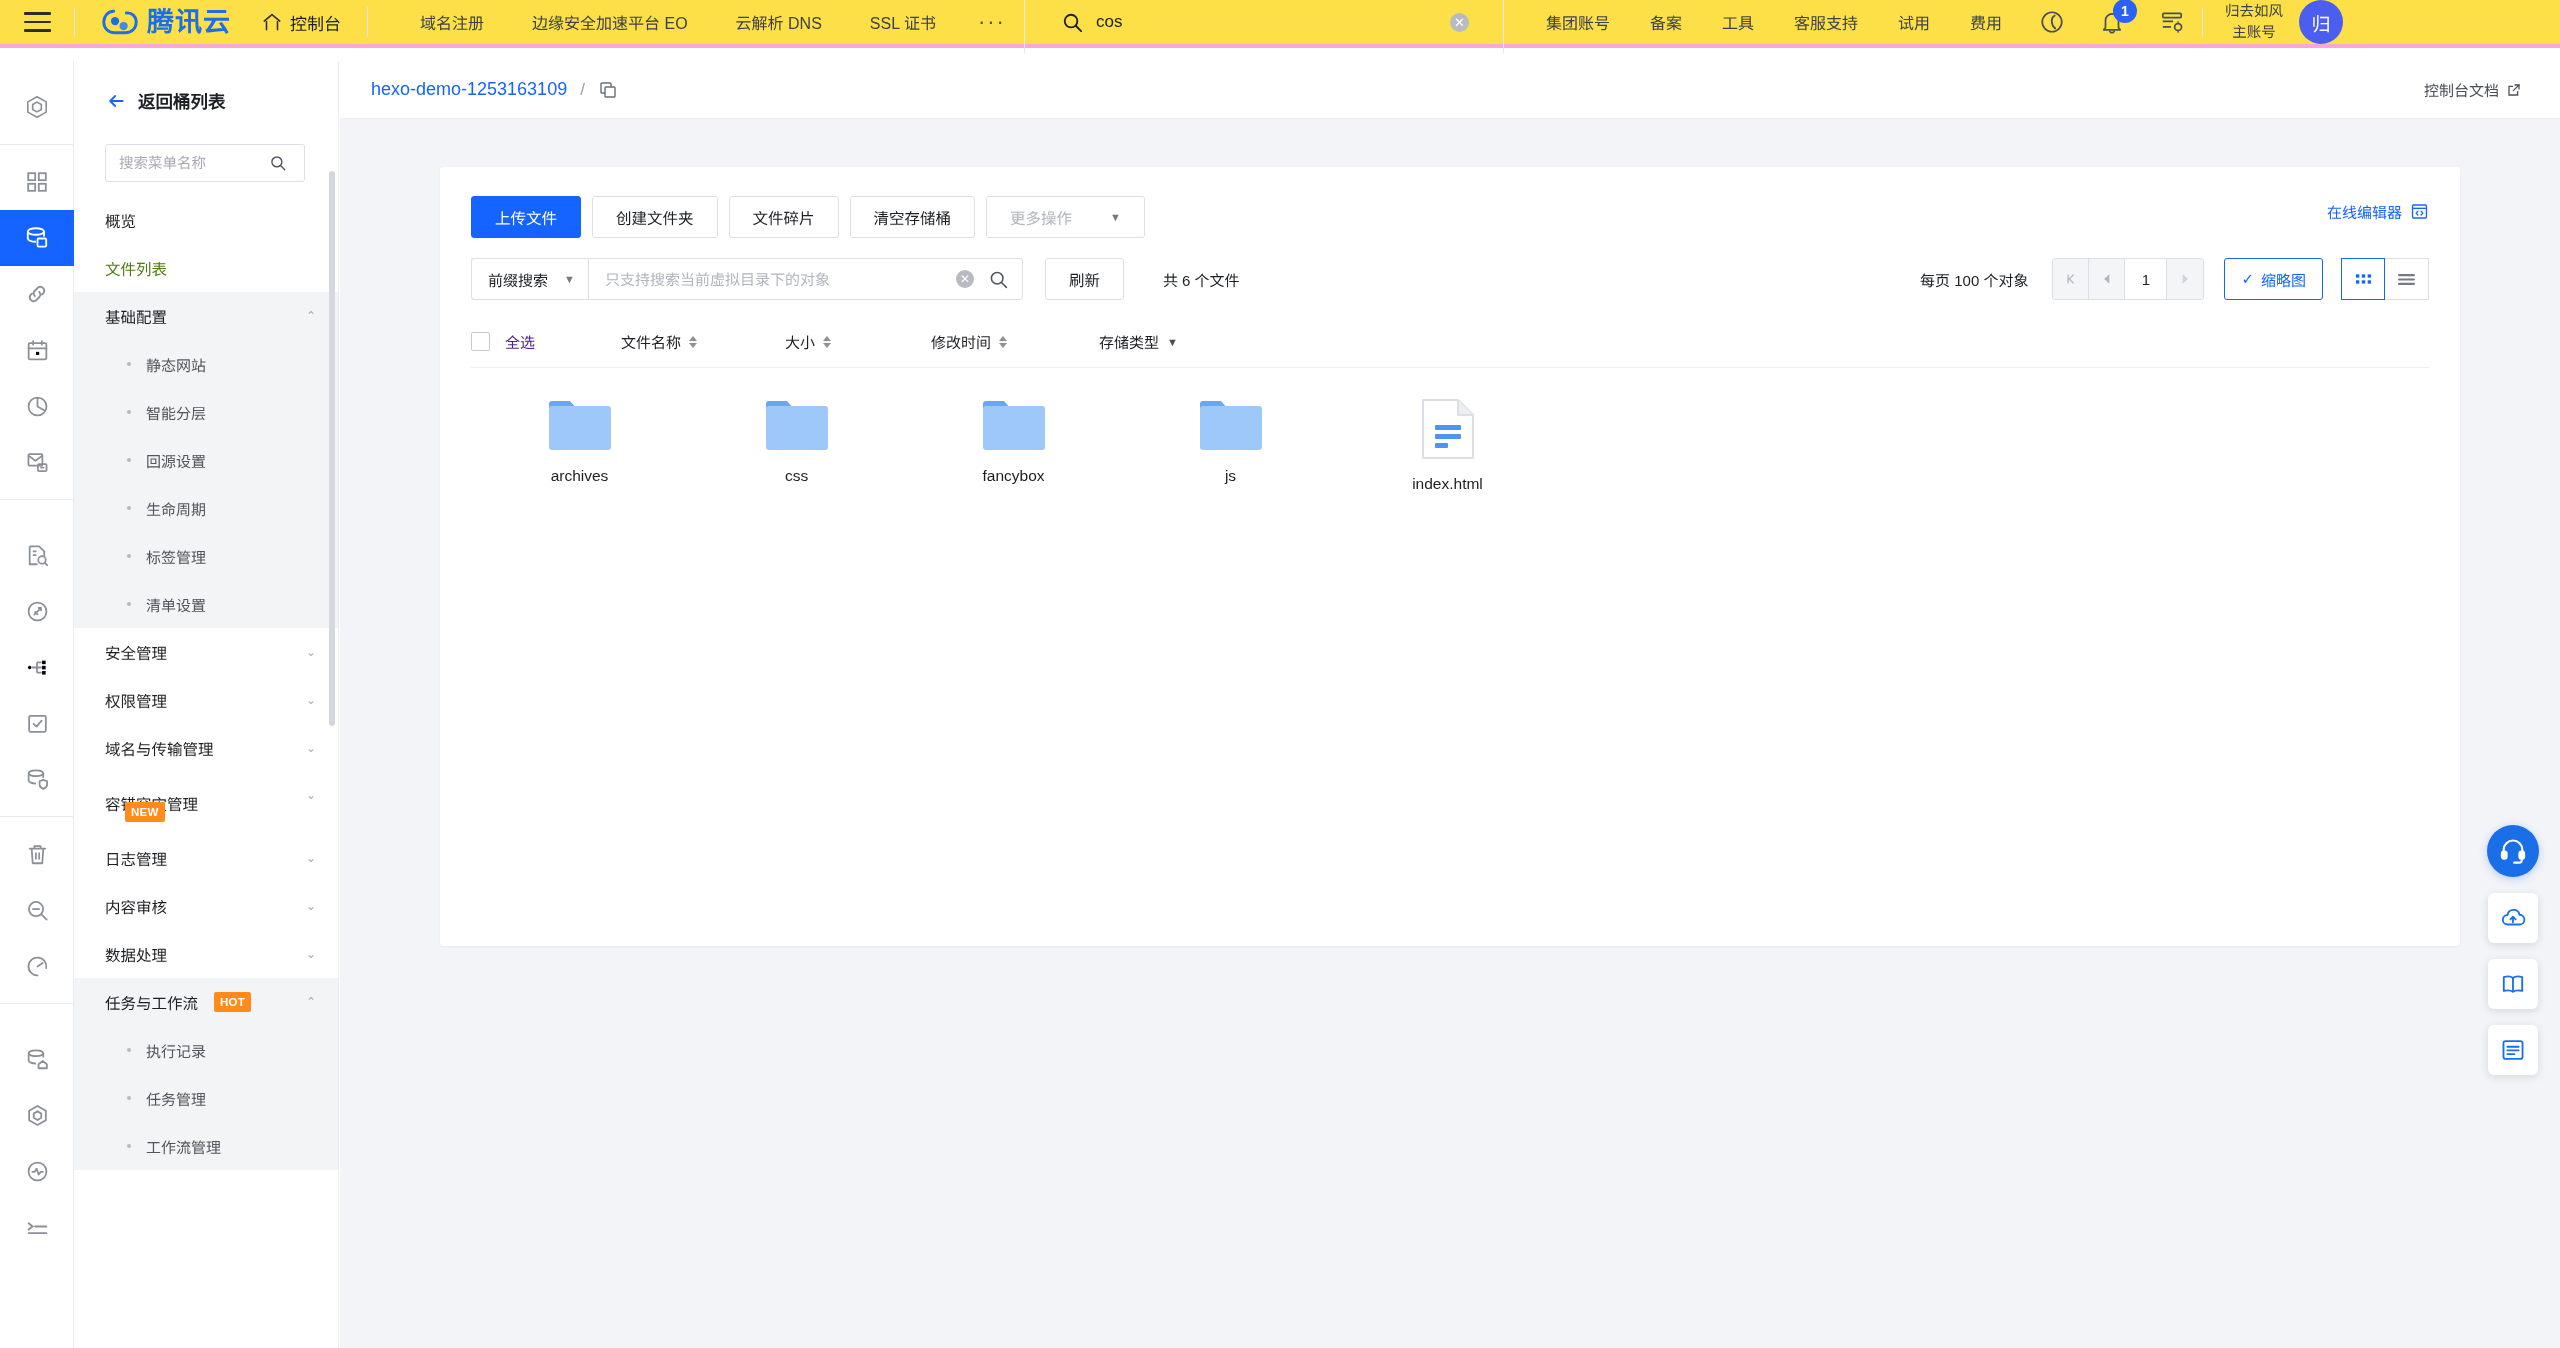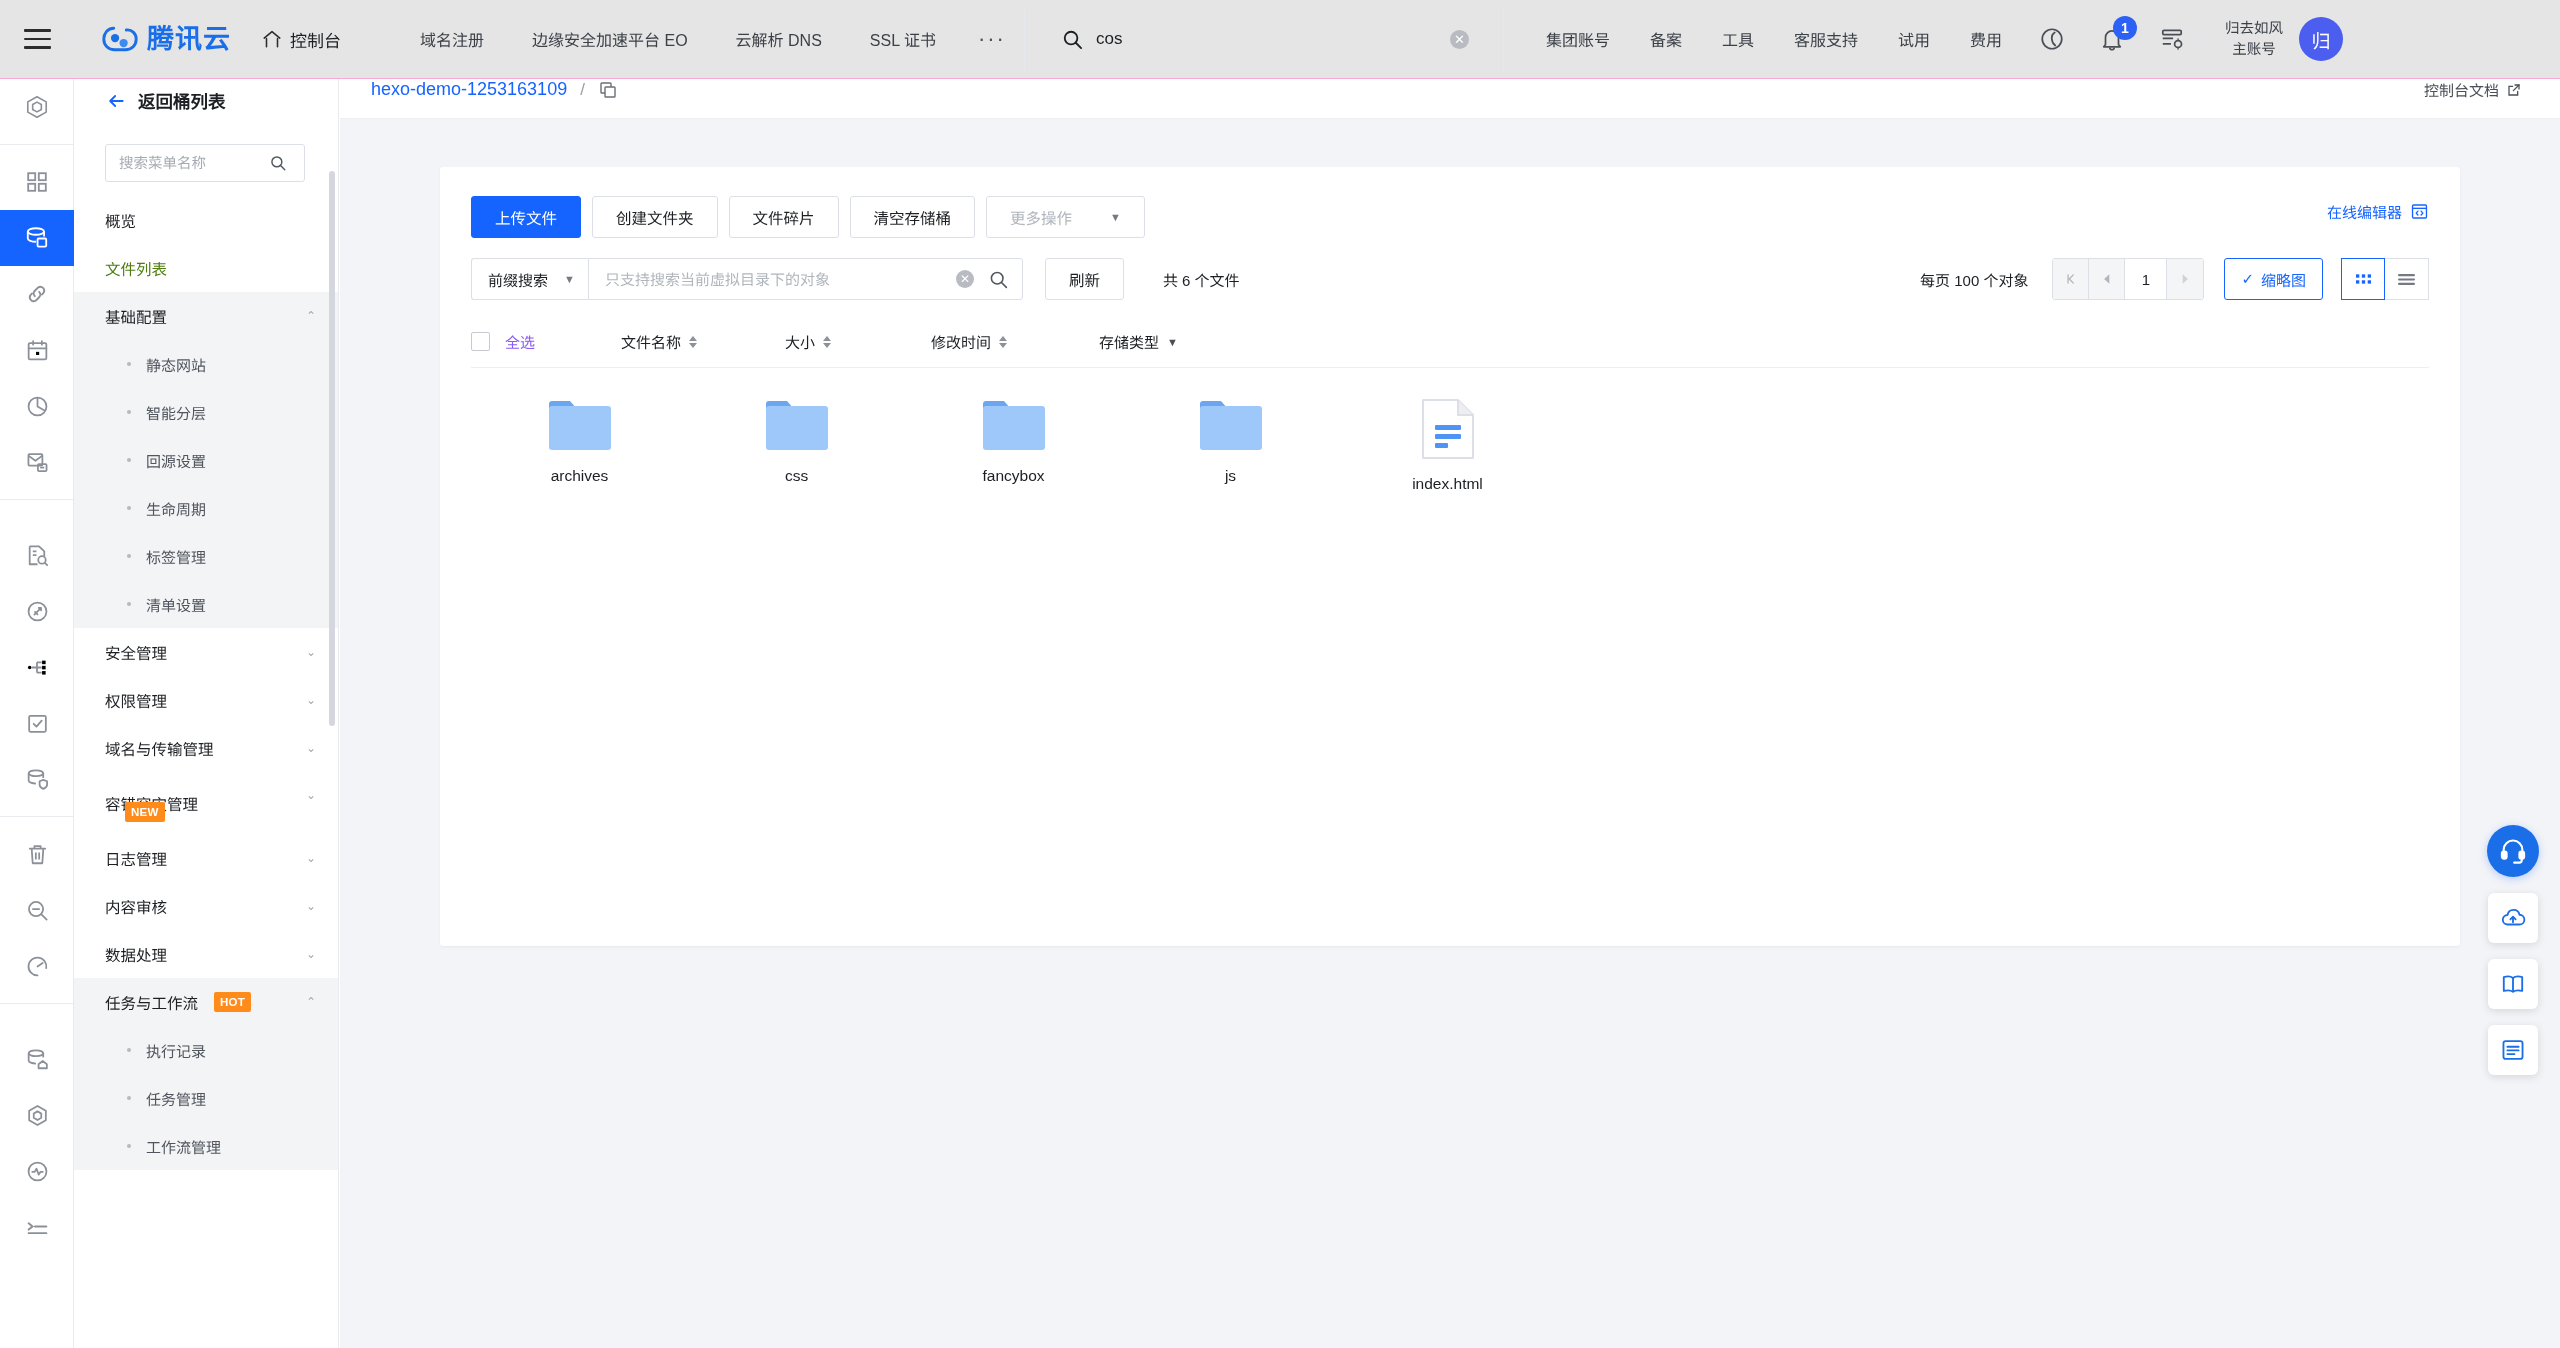--- a/index.html
+++ b/index.html
@@ -6,22 +6,22 @@
   * { box-sizing: border-box; margin: 0; padding: 0; }
   html, body {
     width: 2560px; height: 1348px;
     font-family: "Liberation Sans", "DejaVu Sans", sans-serif;
     background: #fff; overflow: hidden;
   }
   body { position: relative; }
 
   
   #header {
-    position: absolute; top: 0; left: 0; width: 2560px; height: 79px;
-    background: #e5e5e5; border-bottom: 1px solid #f9a8d4;
+    position: absolute; top: 0; left: 0; width: 2560px; height: 48px;
+    background: #fde047; border-bottom: 4px solid #f9a8d4;
     display: flex; align-items: center; z-index: 30;
   }
   .hdr-burger {
     width: 74px; height: 61px; display: flex; align-items: center; justify-content: center;
     cursor: pointer;
   }
   .burger-box { width: 27px; height: 20px; display: flex; flex-direction: column; justify-content: space-between; }
   .burger-box i { display: block; height: 2.6px; background: #2c2c2c; border-radius: 1px; }
 
   .hdr-sep { width: 1px; height: 30px; background: #e2e5ea; }
@@ -225,21 +225,21 @@
   .view-btn.on { border-color: #1664ff; }
 
   .th-row {
     display: flex; align-items: center; height: 52px; margin: 16px 31px 0 31px;
     border-bottom: 1px solid #eceef1;
   }
   .th-cb {
     width: 19px; height: 19px; border: 1px solid #c7cbd1; border-radius: 2px; background: #fff;
     cursor: pointer; margin-right: 15px; flex: none;
   }
-  .th-all { font-size: 15px; color: #8b5cf6; }
+  .th-all { font-size: 15px; color: #4c1d95; }
   .th-cell {
     display: flex; align-items: center; gap: 8px; font-size: 15px; color: #1c1f23; cursor: pointer;
   }
   .sorter { display: flex; flex-direction: column; gap: 2px; }
   .sorter i {
     width: 0; height: 0; border-left: 4.5px solid transparent; border-right: 4.5px solid transparent;
   }
   .sorter i.up { border-bottom: 5px solid #8b9099; }
   .sorter i.dn { border-top: 5px solid #8b9099; }
   .cv-dk { font-size: 11px; color: #4a4f57; }

